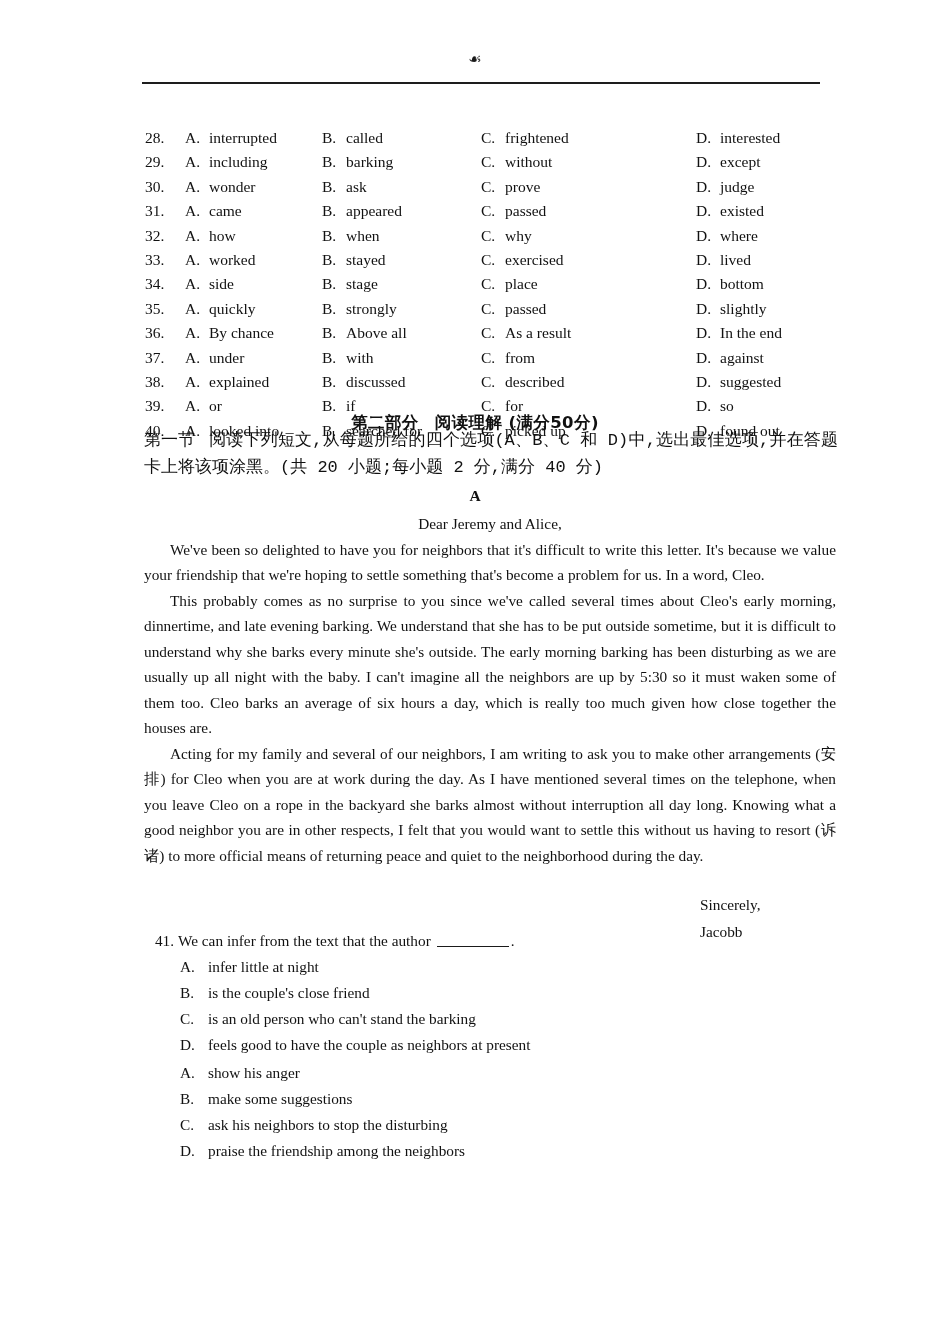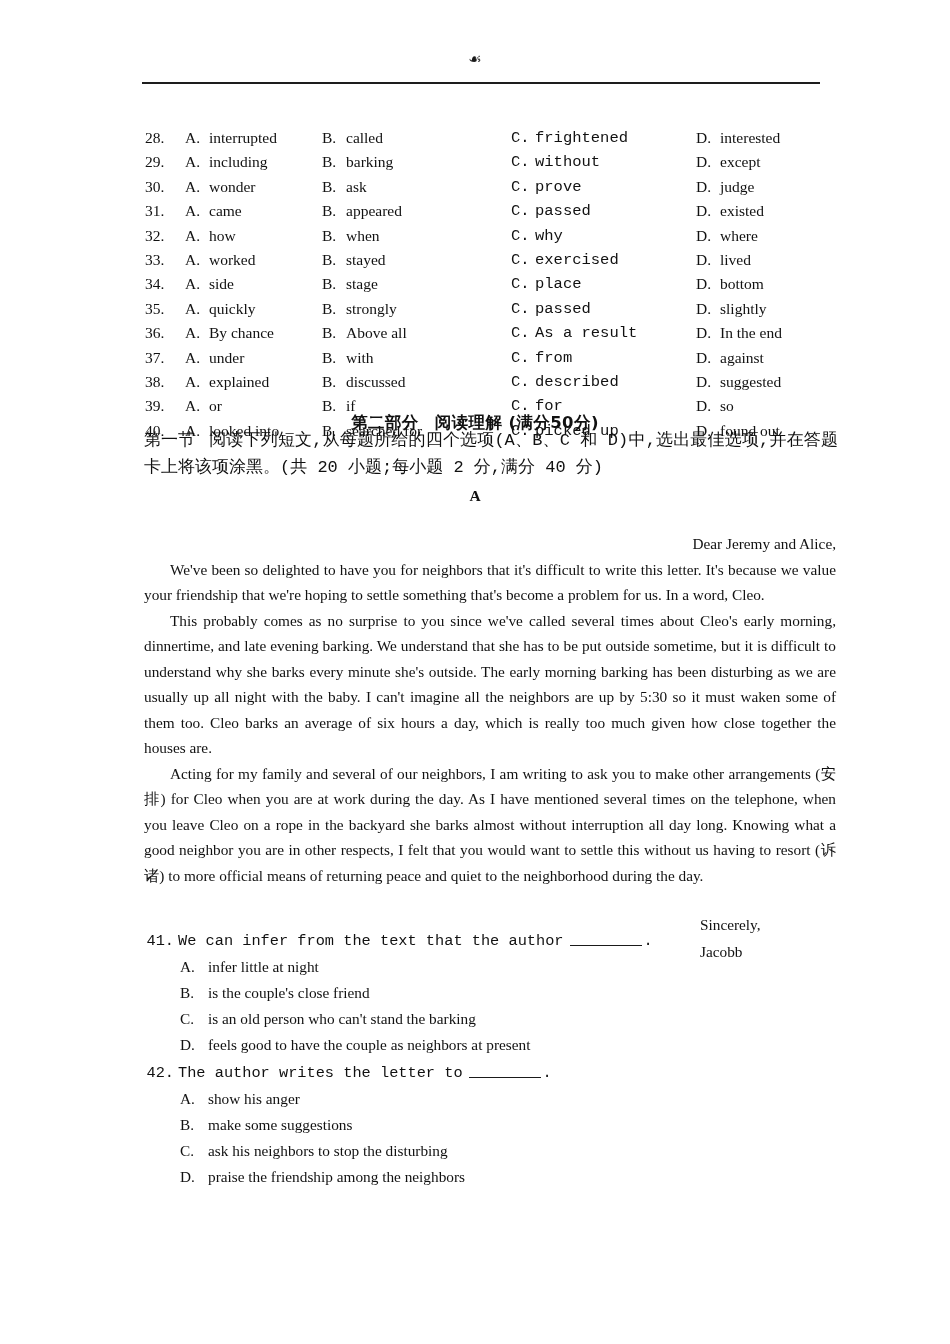--- a/index.html
+++ b/index.html
@@ -64,21 +64,21 @@
     width: 32px;
     text-align: left;
   }
   .opt-cell {
     position: absolute;
     white-space: nowrap;
   }
   .opt-cell .let { display: inline-block; width: 24px; }
   .col-a { left: 40px; }
   .col-b { left: 177px; }
-  .col-c { left: 366px; font-family: Liberation Mono, monospace; }
+  .col-c { left: 336px; }
   .col-d { left: 551px; }
 
   
   .section-heading {
     position: absolute;
     left: 0;
     top: 412px;
     width: 950px;
     text-align: center;
     font-size: 16.5px;
@@ -119,23 +119,22 @@
     top: 511px;
     width: 692px;
     font-size: 15.3px;
     line-height: 25.5px;
   }
   .letter p {
     margin: 0;
     text-align: justify;
   }
   .letter p.salutation {
-    text-align: right;
+    text-align: center;
     margin-bottom: 0px;
-    margin-top: 20px;
   }
   .letter p.indent {
     text-indent: 26px;
   }
   .sign-block {
     margin-top: 23px;
     text-align: left;
     padding-left: 556px;
     line-height: 27px;
   }
@@ -147,21 +146,20 @@
     top: 928px;
     width: 700px;
     font-size: 15.3px;
   }
   .q-block { margin-bottom: 2px; }
   .q-stem {
     position: relative;
     padding-left: 34px;
     line-height: 26px;
     white-space: nowrap;
-    font-family: Liberation Mono, monospace;
   }
   .q-stem .q-no {
     position: absolute;
     left: 0;
     width: 30px;
     text-align: right;
   }
   .q-blank {
     display: inline-block;
     width: 72px;
@@ -330,23 +328,20 @@
       </div>
       <div class="q-choice">
         <span class="c-let">C.</span><span>is an old person who can't stand the barking</span>
       </div>
       <div class="q-choice">
         <span class="c-let">D.</span><span>feels good to have the couple as neighbors at present</span>
       </div>
     </div>
 
     <div class="q-block">
-      <div class="q-stem">
-        <span class="q-no">42.</span><span>The author writes the letter to</span><span class="q-blank"></span><span>.</span>
-      </div>
       <div class="q-choice">
         <span class="c-let">A.</span><span>show his anger</span>
       </div>
       <div class="q-choice">
         <span class="c-let">B.</span><span>make some suggestions</span>
       </div>
       <div class="q-choice">
         <span class="c-let">C.</span><span>ask his neighbors to stop the disturbing</span>
       </div>
       <div class="q-choice">

